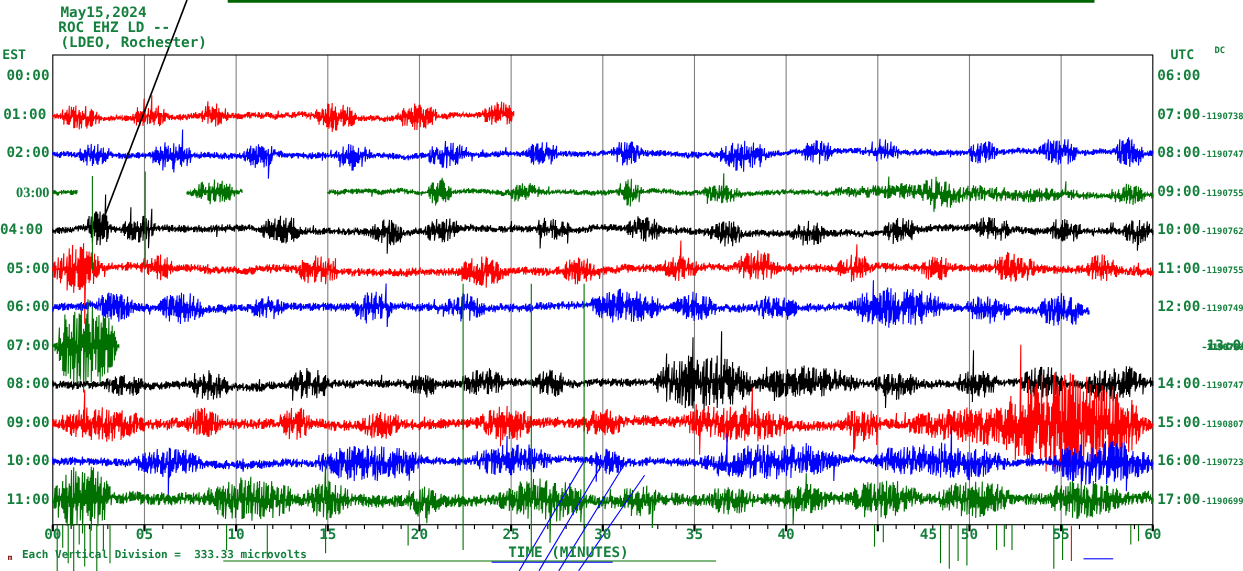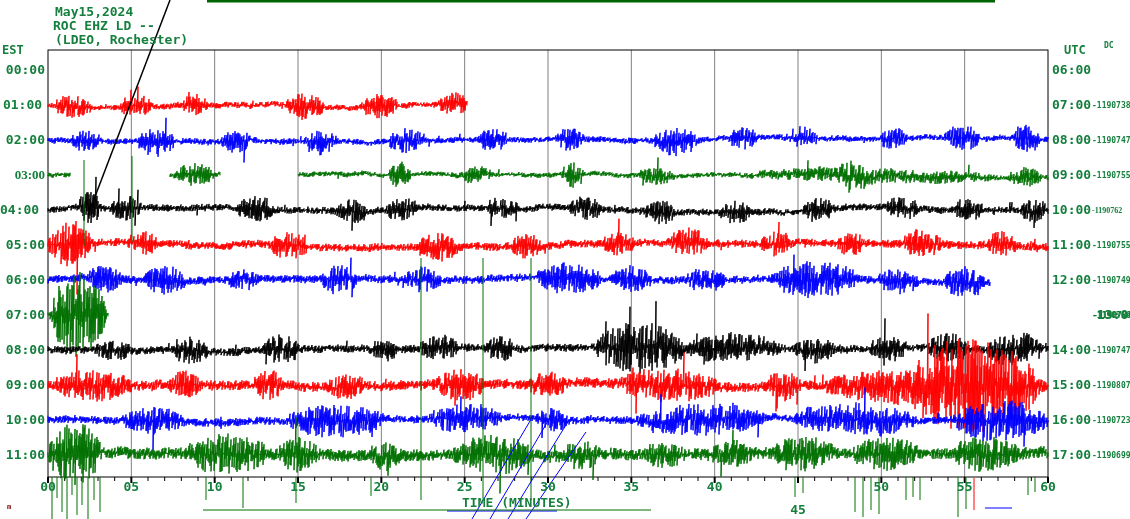--- a/index.html
+++ b/index.html
@@ -186,41 +186,42 @@
       <div class="lbl utc-lbl" style="left: 1052px; top: 308px; margin-left: 45px;">13:00</div>
       <div class="lbl utc-lbl" style="left: 1052px; top: 343px;">14:00</div>
       <div class="lbl utc-lbl" style="left: 1052px; top: 378px;">15:00</div>
       <div class="lbl utc-lbl" style="left: 1052px; top: 413px;">16:00</div>
       <div class="lbl utc-lbl" style="left: 1052px; top: 448px;">17:00</div>
     </div>
   <div id="dc-labels">
       <div class="lbl dc-lbl" style="left: 1092px; top: 102px;">-1190738</div>
       <div class="lbl dc-lbl" style="left: 1092px; top: 137px;">-1190747</div>
       <div class="lbl dc-lbl" style="left: 1092px; top: 172px;">-1190755</div>
-      <div class="lbl dc-lbl" style="left: 1092px; top: 207px; font-family: Liberation Serif, serif;">-1190762</div>
+      <div class="lbl dc-lbl" style="left: 1092px; top: 207px;">-1190762</div>
       <div class="lbl dc-lbl" style="left: 1092px; top: 242px;">-1190755</div>
       <div class="lbl dc-lbl" style="left: 1092px; top: 277px;">-1190749</div>
       <div class="lbl dc-lbl" style="left: 1092px; top: 312px;">-1190756</div>
       <div class="lbl dc-lbl" style="left: 1093px; top: 312px;">-1190784</div>
       <div class="lbl dc-lbl" style="left: 1092px; top: 347px;">-1190747</div>
       <div class="lbl dc-lbl" style="left: 1092px; top: 382px;">-1190807</div>
       <div class="lbl dc-lbl" style="left: 1092px; top: 417px;">-1190723</div>
       <div class="lbl dc-lbl" style="left: 1092px; top: 452px;">-1190699</div>
     </div>
   <div id="tick-labels">
       <div class="lbl tick-lbl" style="left: 48px; top: 480px;">00</div>
       <div class="lbl tick-lbl" style="left: 131.333px; top: 480px;">05</div>
       <div class="lbl tick-lbl" style="left: 214.667px; top: 480px;">10</div>
       <div class="lbl tick-lbl" style="left: 298px; top: 480px;">15</div>
       <div class="lbl tick-lbl" style="left: 381.333px; top: 480px;">20</div>
       <div class="lbl tick-lbl" style="left: 464.667px; top: 480px;">25</div>
       <div class="lbl tick-lbl" style="left: 548px; top: 480px;">30</div>
       <div class="lbl tick-lbl" style="left: 631.333px; top: 480px;">35</div>
       <div class="lbl tick-lbl" style="left: 714.667px; top: 480px;">40</div>
-      <div class="lbl tick-lbl" style="left: 798px; top: 480px; margin-top: 23px;">45</div>
+      <div class="lbl tick-lbl" style="left: 844px; top: 480px;">45</div>
       <div class="lbl tick-lbl" style="left: 881.333px; top: 480px;">50</div>
       <div class="lbl tick-lbl" style="left: 964.667px; top: 480px;">55</div>
       <div class="lbl tick-lbl" style="left: 1048px; top: 480px;">60</div>
     </div>
 
   <div class="lbl xaxis-title" style="left:462px;top:496px;">TIME (MINUTES)</div>
   <div class="lbl scale-marker" style="left:7px;top:504px;">m</div>
+  <div class="lbl scale-note" style="left:20px;top:500px;">Each Vertical Division =  333.33 microvolts</div>
 </div>
 
 </body></html>

